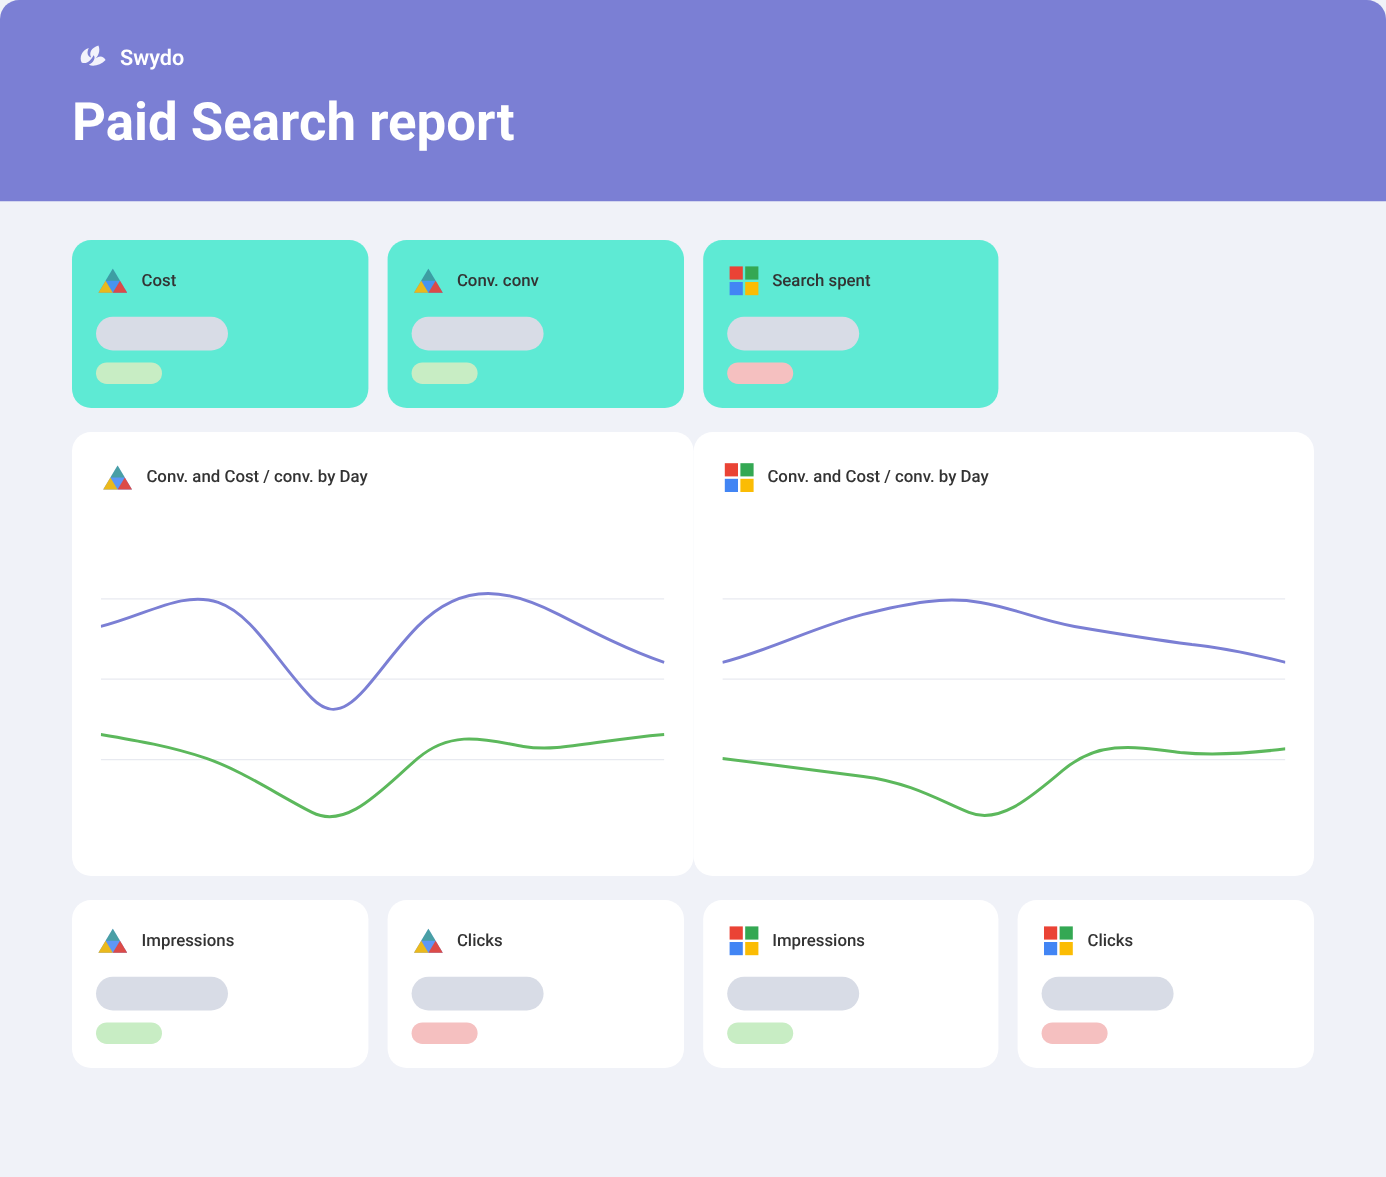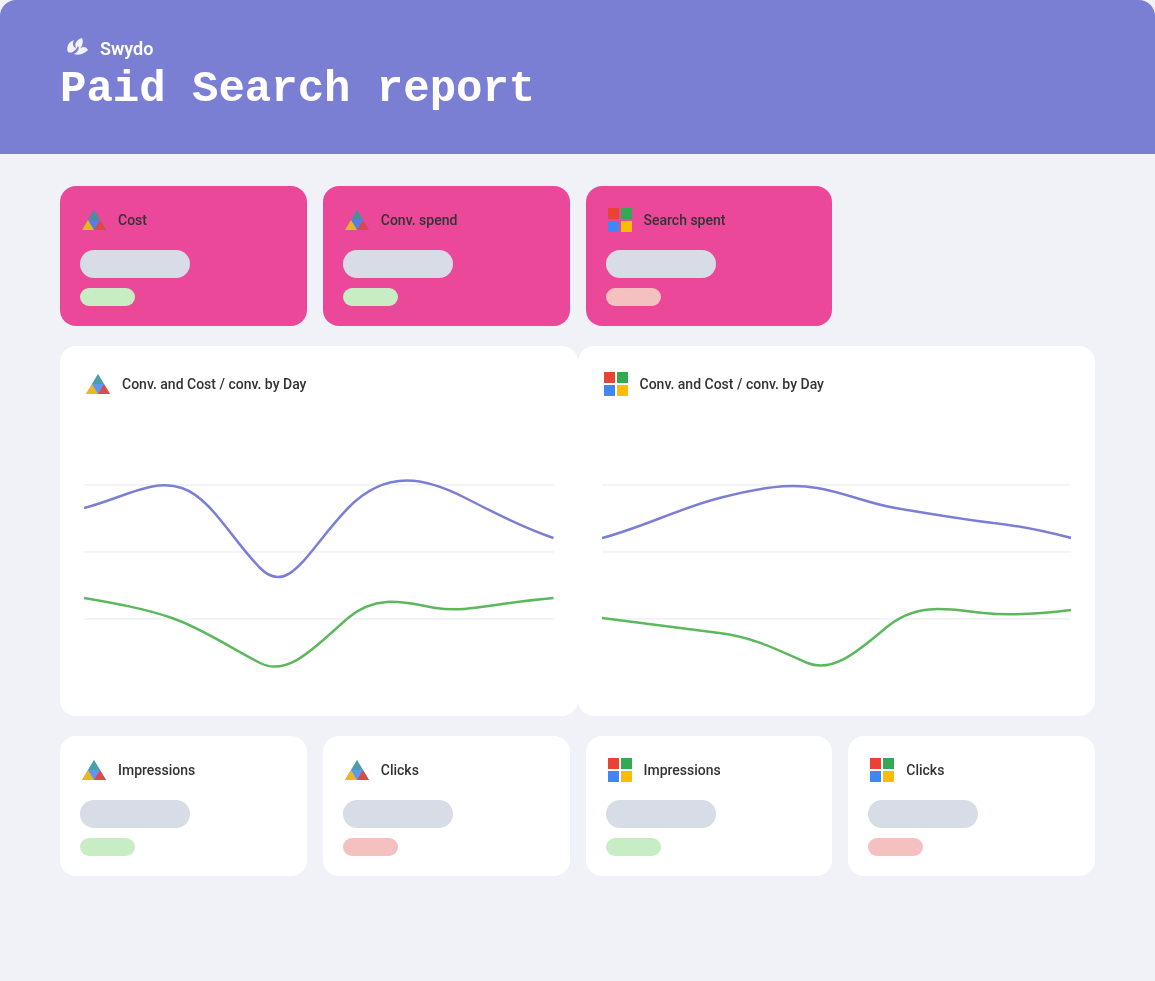--- a/index.html
+++ b/index.html
@@ -14,51 +14,50 @@
     .header {
       background: #7b7fd4;
       border-radius: 16px 16px 0 0;
       padding: 32px 60px 40px;
       margin-bottom: 0;
     }
     .logo-area {
       display: flex;
       align-items: center;
       gap: 8px;
-      margin-bottom: 0;
+      margin-bottom: 12px;
     }
     .logo-text {
       color: white;
       font-size: 18px;
       font-weight: 600;
     }
     .page-title {
       color: white;
       font-size: 44px;
       font-weight: 700;
-      font-family: Liberation Mono, monospace;
     }
 
     
     .main-content {
       background: #f0f2f8;
       padding: 32px 60px 40px;
       border-radius: 0 0 16px 16px;
     }
 
     
     .metric-cards-row {
       display: grid;
       grid-template-columns: repeat(4, 1fr);
       gap: 16px;
       margin-bottom: 20px;
     }
 
     .metric-card {
-      background: #ec4899;
+      background: #5eead4;
       border-radius: 16px;
       padding: 20px;
       min-height: 140px;
     }
 
     .card-header {
       display: flex;
       align-items: center;
       gap: 10px;
       margin-bottom: 16px;
@@ -187,21 +186,21 @@
     </div>
 
     <div class="metric-card">
       <div class="card-header">
         <svg class="google-ads-icon" viewBox="0 0 28 28">
           <polygon points="14,4 26,24 2,24" fill="#4285f4" opacity="0.85"></polygon>
           <polygon points="14,4 20,14 8,14" fill="#34a853" opacity="0.5"></polygon>
           <polygon points="8,14 14,24 2,24" fill="#fbbc04" opacity="0.9"></polygon>
           <polygon points="20,14 26,24 14,24" fill="#ea4335" opacity="0.9"></polygon>
         </svg>
-        <span class="card-title">Conv. spend</span>
+        <span class="card-title">Conv. conv</span>
       </div>
       <div class="skeleton-bar large"></div>
       <div class="skeleton-bar small green"></div>
     </div>
 
 
     <div class="metric-card">
       <div class="card-header">
         <svg class="ms-icon" viewBox="0 0 28 28">
           <rect x="2" y="2" width="11" height="11" fill="#ea4335"></rect>

